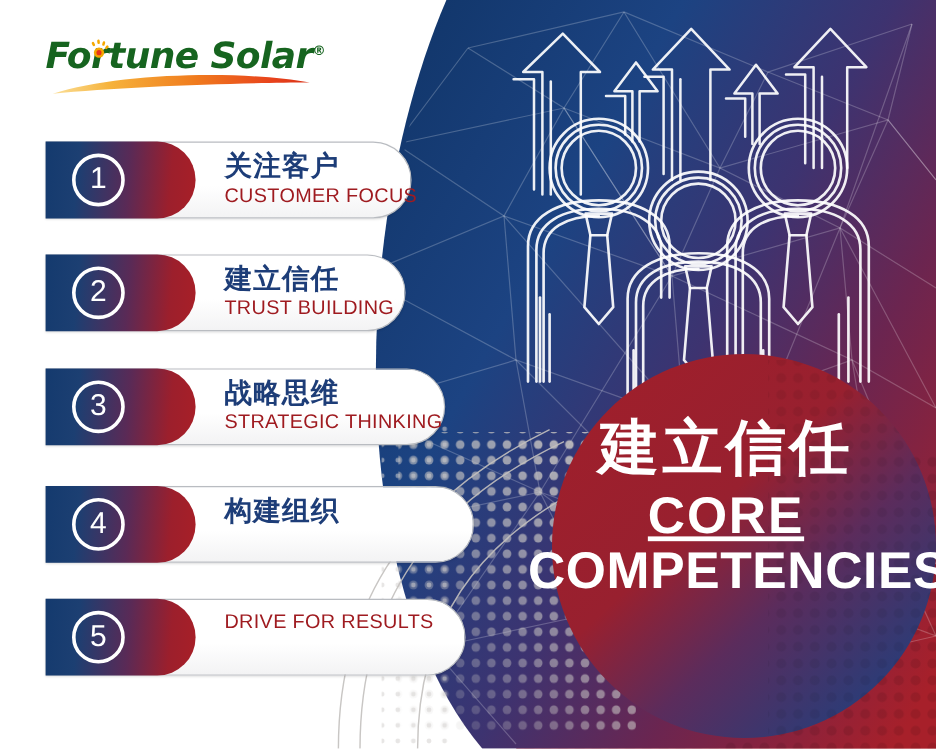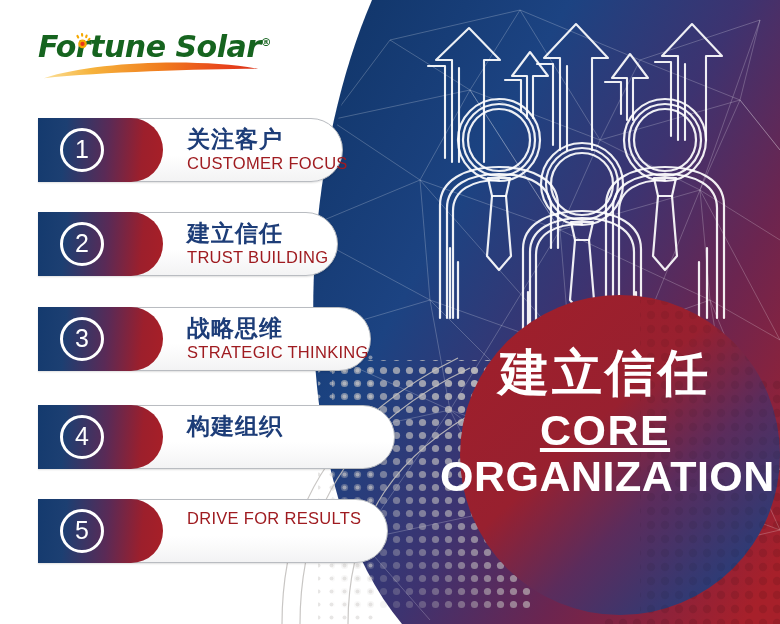--- a/index.html
+++ b/index.html
@@ -455,16 +455,16 @@
       </div>
       <div class="bar-text">
         <div class="bar-en">DRIVE FOR RESULTS</div>
       </div>
     </div>
   </div>
 
   <div id="title-block">
     <div id="title-cn">建立信任</div>
     <div id="title-en1">CORE</div>
-    <div id="title-en2">ORGANIZATION</div>
+    <div id="title-en2">COMPETENCIES</div>
   </div>
 
 </div>
 
 </body></html>

